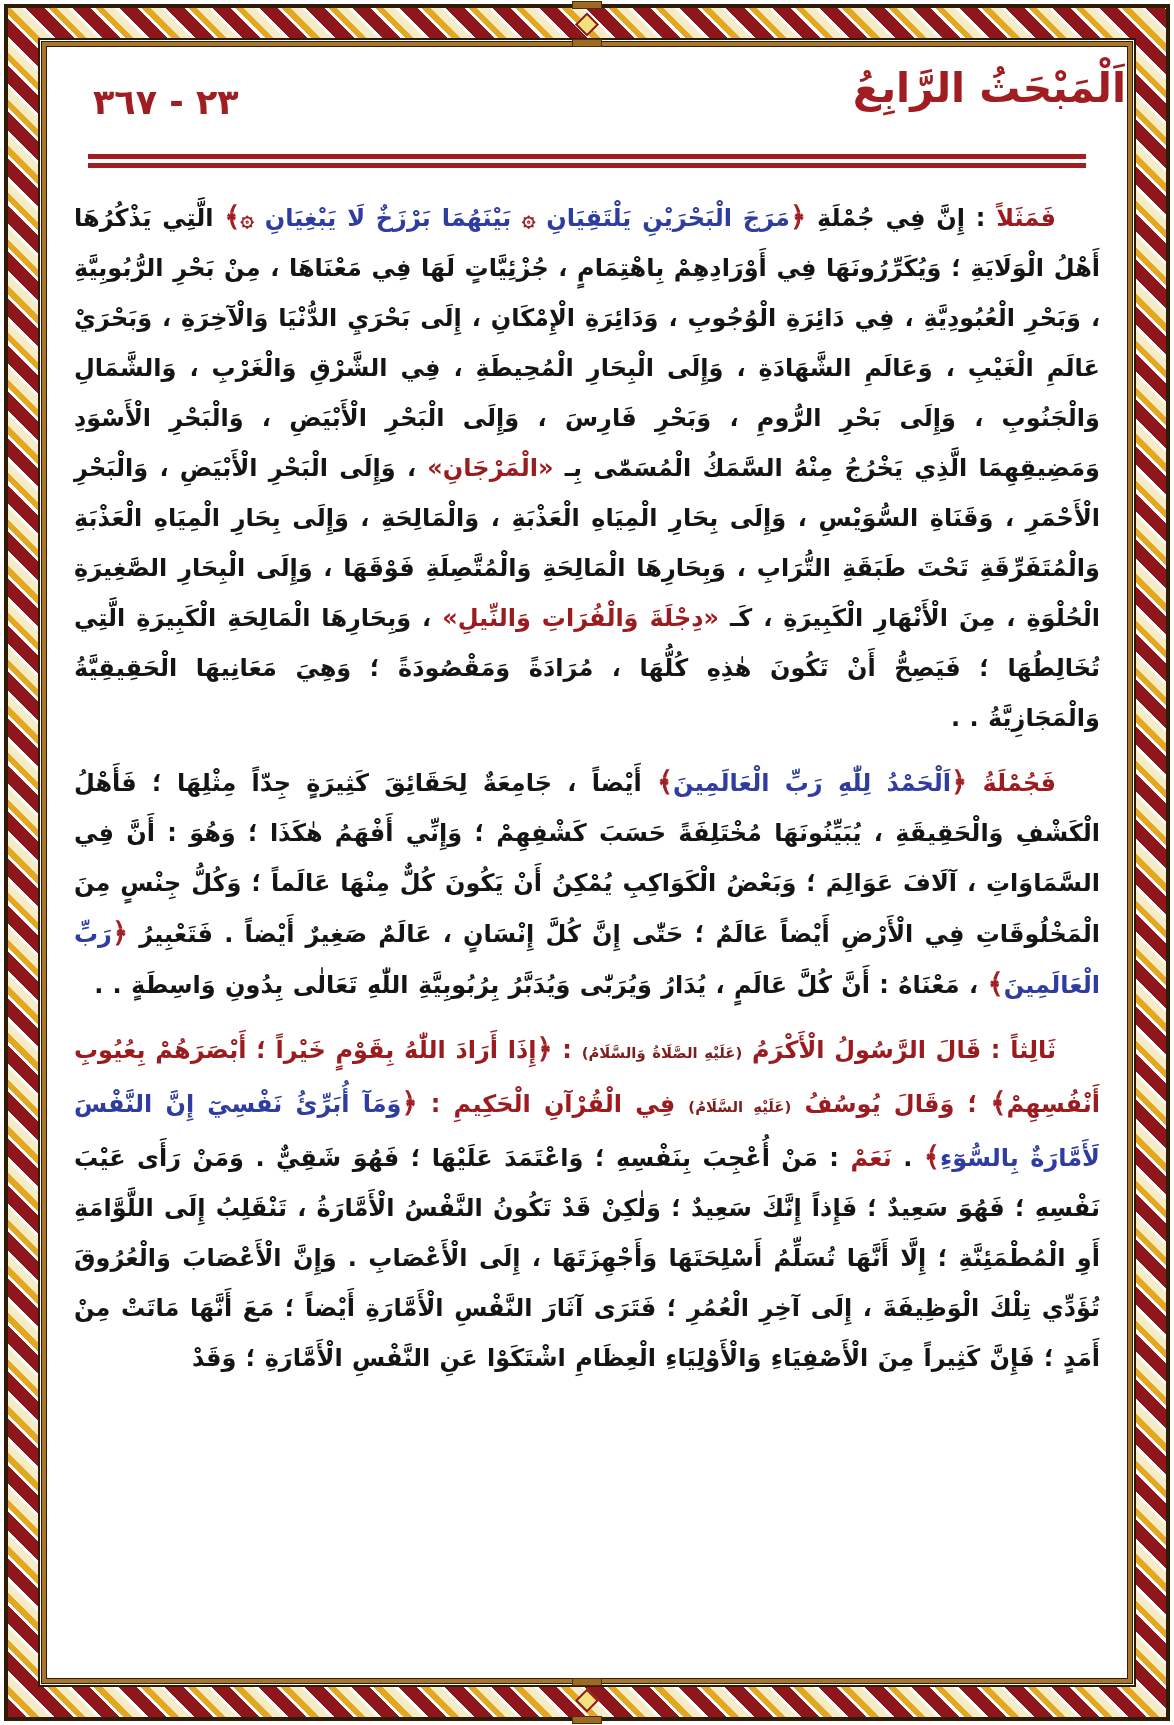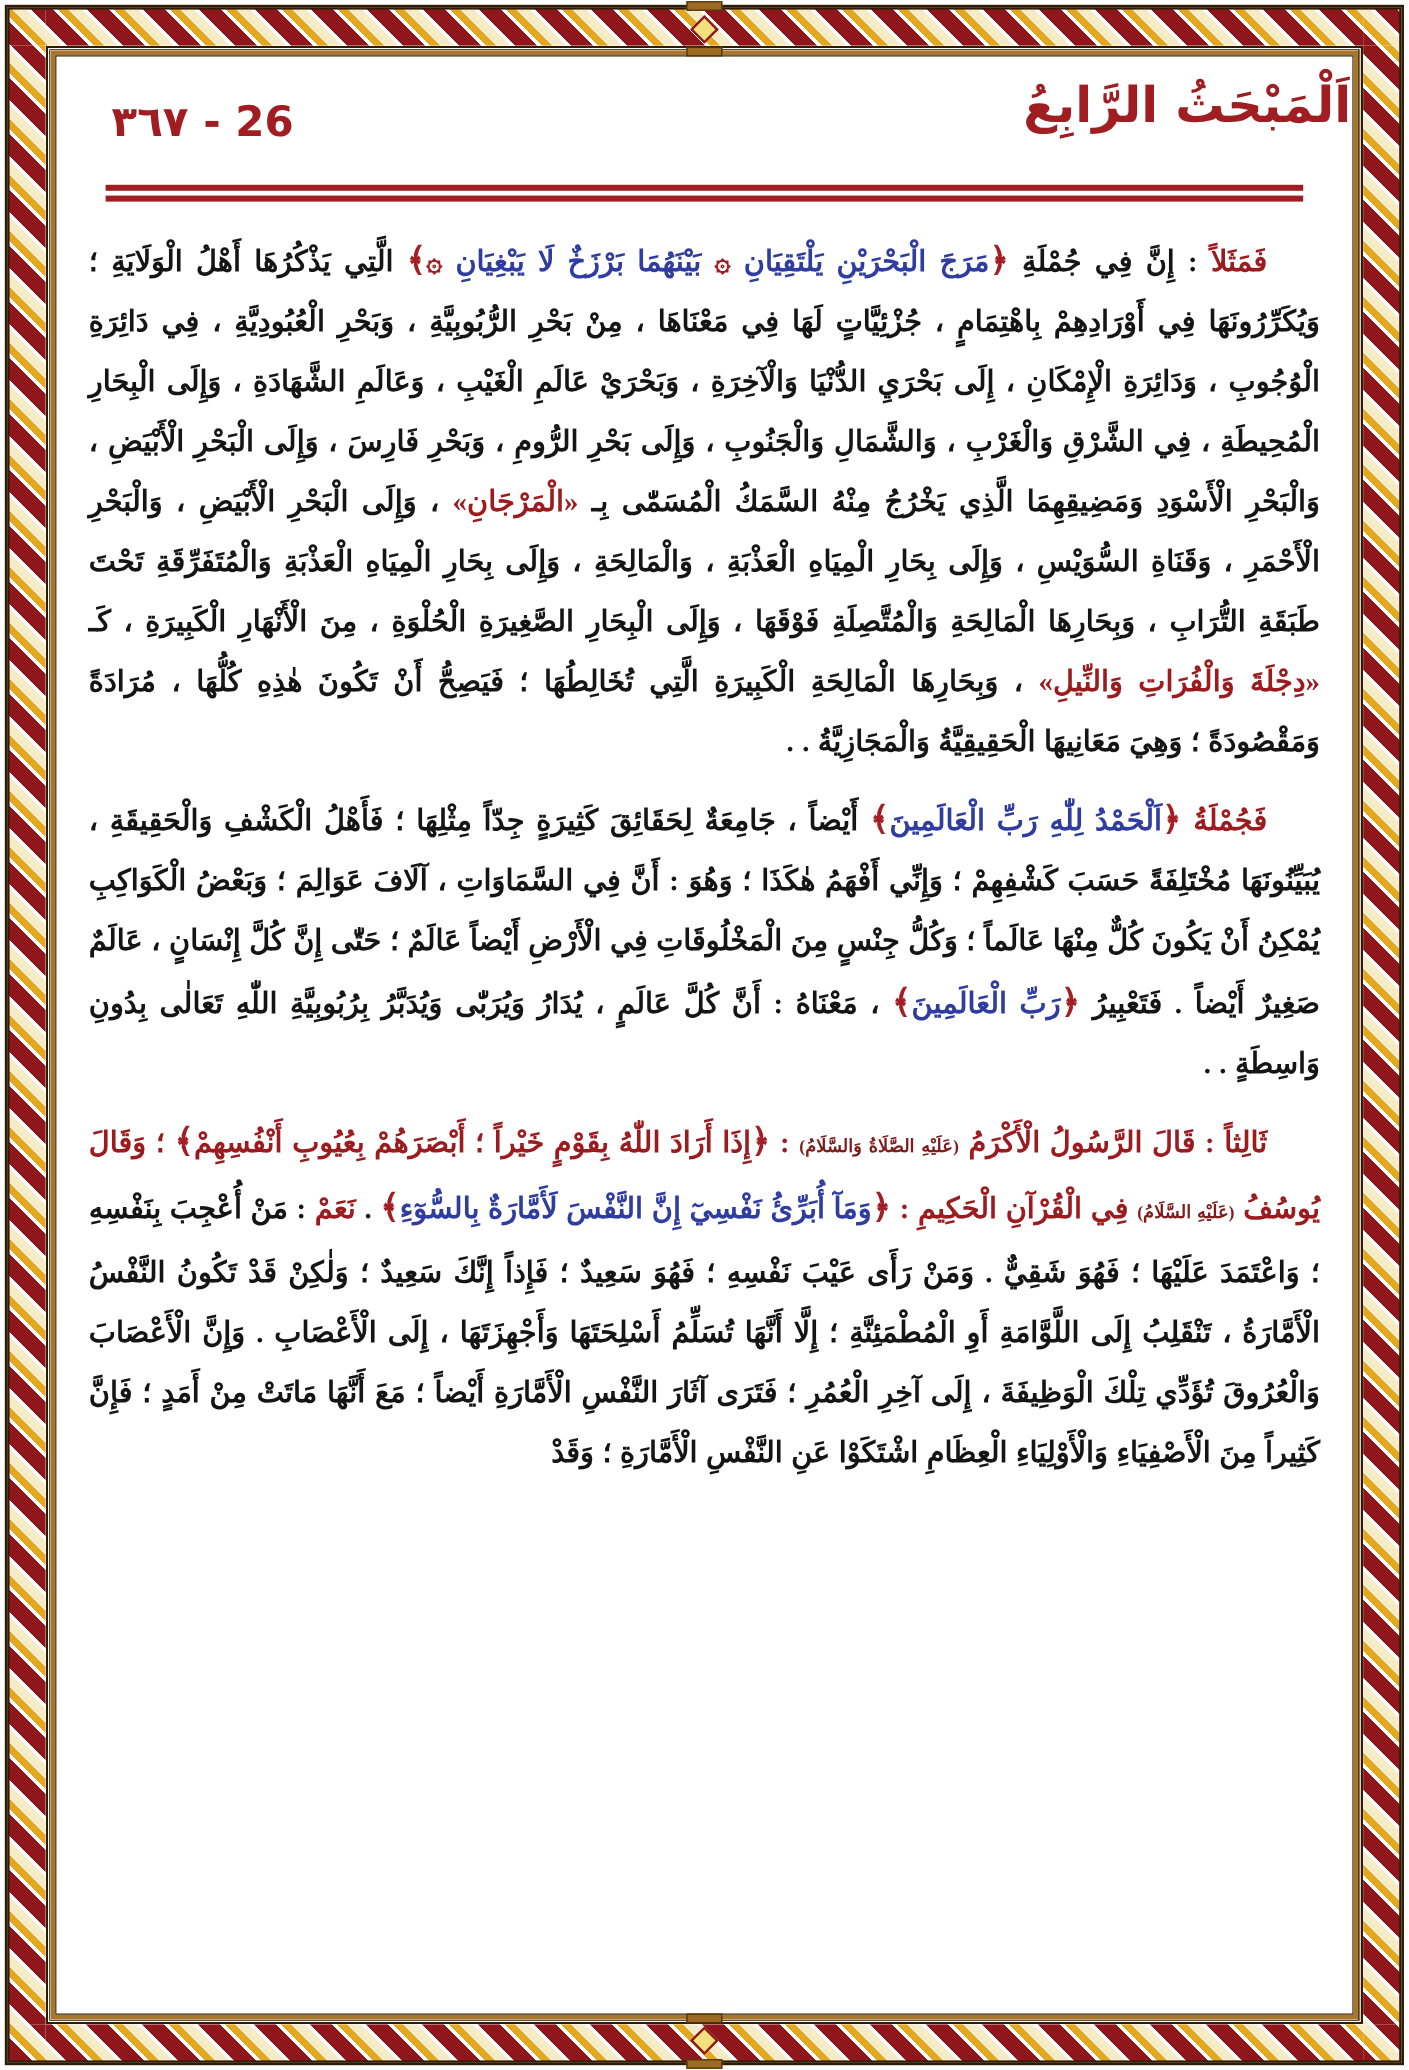--- a/index.html
+++ b/index.html
@@ -71,21 +71,20 @@
   }
   .body-text{
     margin:24px 26px 0 26px;
     direction:rtl;
     text-align:justify;
     font-size:24px;
     font-weight:700;
     line-height:50px;
     color:#151515;
     word-spacing:1px;
-    font-family:Liberation Serif, serif;
   }
   .body-text p{margin:0 0 14px 0;text-indent:44px;}
   .seg-red{color:#9b1b1e;}
   .seg-blue{color:#2f3da0;}
   .seg-black{color:#151515;}
   .seg-bracket{color:#a31f24;font-size:1.15em;}
   .seg-star{color:#a31f24;font-size:0.95em;}
   .seg-small{font-size:0.62em;color:#7f1d1d;}
 </style>
 </head>
@@ -99,21 +98,21 @@
   <div class="ornament-tab tab-t1"></div>
   <div class="ornament-tab tab-t2"></div>
   <div class="ornament-diamond"></div>
   <div class="ornament-tab tab-b1"></div>
   <div class="ornament-tab tab-b2"></div>
   <div class="ornament-diamond bottom"></div>
 
   <div class="content">
 
     <div class="header">
-      <div class="page-number">26 - ٣٦٧</div>
+      <div class="page-number">٢٣ - ٣٦٧</div>
       <div class="page-title">اَلْمَبْحَثُ الرَّابِعُ</div>
     </div>
 
     <div class="header-rule"></div>
 
     <div class="body-text">
 
       <p><span class="seg-red">فَمَثَلاً</span><span class="seg-black"> : إِنَّ فِي جُمْلَةِ </span><span class="seg-bracket">﴿</span><span class="seg-blue">مَرَجَ الْبَحْرَيْنِ يَلْتَقِيَانِ </span><span class="seg-star">۞</span><span class="seg-blue"> بَيْنَهُمَا بَرْزَخٌ لَا يَبْغِيَانِ </span><span class="seg-star">۞</span><span class="seg-bracket">﴾</span><span class="seg-black"> الَّتِي يَذْكُرُهَا أَهْلُ الْوَلَايَةِ ؛ وَيُكَرِّرُونَهَا فِي أَوْرَادِهِمْ بِاهْتِمَامٍ ، جُزْئِيَّاتٍ لَهَا فِي مَعْنَاهَا ، مِنْ بَحْرِ الرُّبُوبِيَّةِ ، وَبَحْرِ الْعُبُودِيَّةِ ، فِي دَائِرَةِ الْوُجُوبِ ، وَدَائِرَةِ الْإِمْكَانِ ، إِلَى بَحْرَيِ الدُّنْيَا وَالْآخِرَةِ ، وَبَحْرَيْ عَالَمِ الْغَيْبِ ، وَعَالَمِ الشَّهَادَةِ ، وَإِلَى الْبِحَارِ الْمُحِيطَةِ ، فِي الشَّرْقِ وَالْغَرْبِ ، وَالشَّمَالِ وَالْجَنُوبِ ، وَإِلَى بَحْرِ الرُّومِ ، وَبَحْرِ فَارِسَ ، وَإِلَى الْبَحْرِ الْأَبْيَضِ ، وَالْبَحْرِ الْأَسْوَدِ وَمَضِيقِهِمَا الَّذِي يَخْرُجُ مِنْهُ السَّمَكُ الْمُسَمّٰى بِـ </span><span class="seg-red">«الْمَرْجَانِ»</span><span class="seg-black"> ، وَإِلَى الْبَحْرِ الْأَبْيَضِ ، وَالْبَحْرِ الْأَحْمَرِ ، وَقَنَاةِ السُّوَيْسِ ، وَإِلَى بِحَارِ الْمِيَاهِ الْعَذْبَةِ ، وَالْمَالِحَةِ ، وَإِلَى بِحَارِ الْمِيَاهِ الْعَذْبَةِ وَالْمُتَفَرِّقَةِ تَحْتَ طَبَقَةِ التُّرَابِ ، وَبِحَارِهَا الْمَالِحَةِ وَالْمُتَّصِلَةِ فَوْقَهَا ، وَإِلَى الْبِحَارِ الصَّغِيرَةِ الْحُلْوَةِ ، مِنَ الْأَنْهَارِ الْكَبِيرَةِ ، كَـ </span><span class="seg-red">«دِجْلَةَ وَالْفُرَاتِ وَالنِّيلِ»</span><span class="seg-black"> ، وَبِحَارِهَا الْمَالِحَةِ الْكَبِيرَةِ الَّتِي تُخَالِطُهَا ؛ فَيَصِحُّ أَنْ تَكُونَ هٰذِهِ كُلُّهَا ، مُرَادَةً وَمَقْصُودَةً ؛ وَهِيَ مَعَانِيهَا الْحَقِيقِيَّةُ وَالْمَجَازِيَّةُ . .</span></p>
 
       <p><span class="seg-red">فَجُمْلَةُ </span><span class="seg-bracket">﴿</span><span class="seg-blue">اَلْحَمْدُ لِلّٰهِ رَبِّ الْعَالَمِينَ</span><span class="seg-bracket">﴾</span><span class="seg-black"> أَيْضاً ، جَامِعَةٌ لِحَقَائِقَ كَثِيرَةٍ جِدّاً مِثْلِهَا ؛ فَأَهْلُ الْكَشْفِ وَالْحَقِيقَةِ ، يُبَيِّنُونَهَا مُخْتَلِفَةً حَسَبَ كَشْفِهِمْ ؛ وَإِنِّي أَفْهَمُ هٰكَذَا ؛ وَهُوَ : أَنَّ فِي السَّمَاوَاتِ ، آلَافَ عَوَالِمَ ؛ وَبَعْضُ الْكَوَاكِبِ يُمْكِنُ أَنْ يَكُونَ كُلٌّ مِنْهَا عَالَماً ؛ وَكُلُّ جِنْسٍ مِنَ الْمَخْلُوقَاتِ فِي الْأَرْضِ أَيْضاً عَالَمٌ ؛ حَتّٰى إِنَّ كُلَّ إِنْسَانٍ ، عَالَمٌ صَغِيرٌ أَيْضاً . فَتَعْبِيرُ </span><span class="seg-bracket">﴿</span><span class="seg-blue">رَبِّ الْعَالَمِينَ</span><span class="seg-bracket">﴾</span><span class="seg-black"> ، مَعْنَاهُ : أَنَّ كُلَّ عَالَمٍ ، يُدَارُ وَيُرَبّٰى وَيُدَبَّرُ بِرُبُوبِيَّةِ اللّٰهِ تَعَالٰى بِدُونِ وَاسِطَةٍ . .</span></p>

